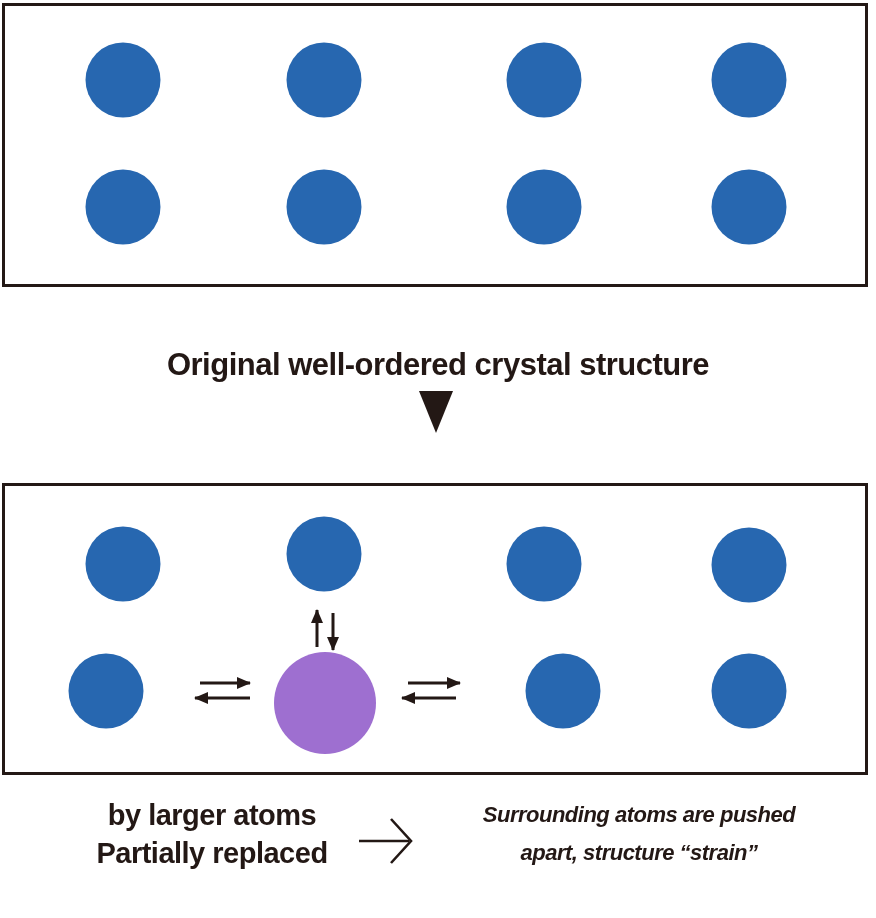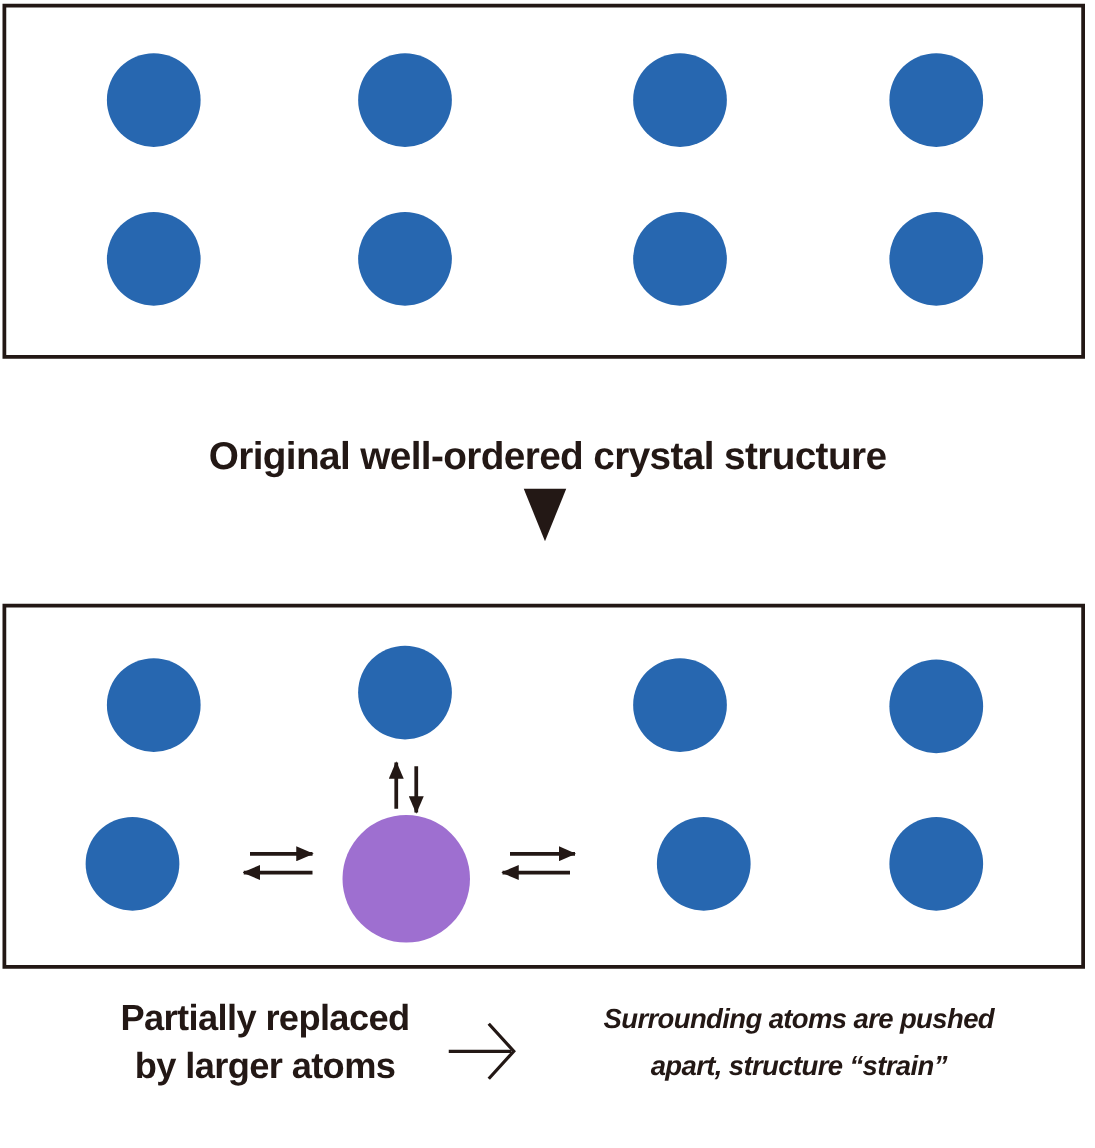--- a/index.html
+++ b/index.html
@@ -82,22 +82,22 @@
         <line x1="312" y1="161" x2="312" y2="124" stroke="#231815" stroke-width="3" marker-end="url(#head-strained)"></line>
         <line x1="328" y1="127" x2="328" y2="164" stroke="#231815" stroke-width="3" marker-end="url(#head-strained)"></line>
         <line x1="195" y1="197" x2="245" y2="197" stroke="#231815" stroke-width="3" marker-end="url(#head-strained)"></line>
         <line x1="245" y1="212" x2="190" y2="212" stroke="#231815" stroke-width="3" marker-end="url(#head-strained)"></line>
         <line x1="403" y1="197" x2="455" y2="197" stroke="#231815" stroke-width="3" marker-end="url(#head-strained)"></line>
         <line x1="451" y1="212" x2="397" y2="212" stroke="#231815" stroke-width="3" marker-end="url(#head-strained)"></line>
       </svg>
   </section>
 
   <div class="caption caption-left">
+    <span class="cap-line">by larger atoms</span>
     <span class="cap-line">Partially replaced</span>
-    <span class="cap-line">by larger atoms</span>
   </div>
 
   <svg class="flow-arrow" viewBox="0 0 62 56">
     <path d="M4 28 L54 28"></path>
     <path d="M36 6 L56 28 L36 50"></path>
   </svg>
 
   <div class="caption caption-right">
     <span class="cap-line">Surrounding atoms are pushed</span>
     <span class="cap-line">apart, structure “strain”</span>

